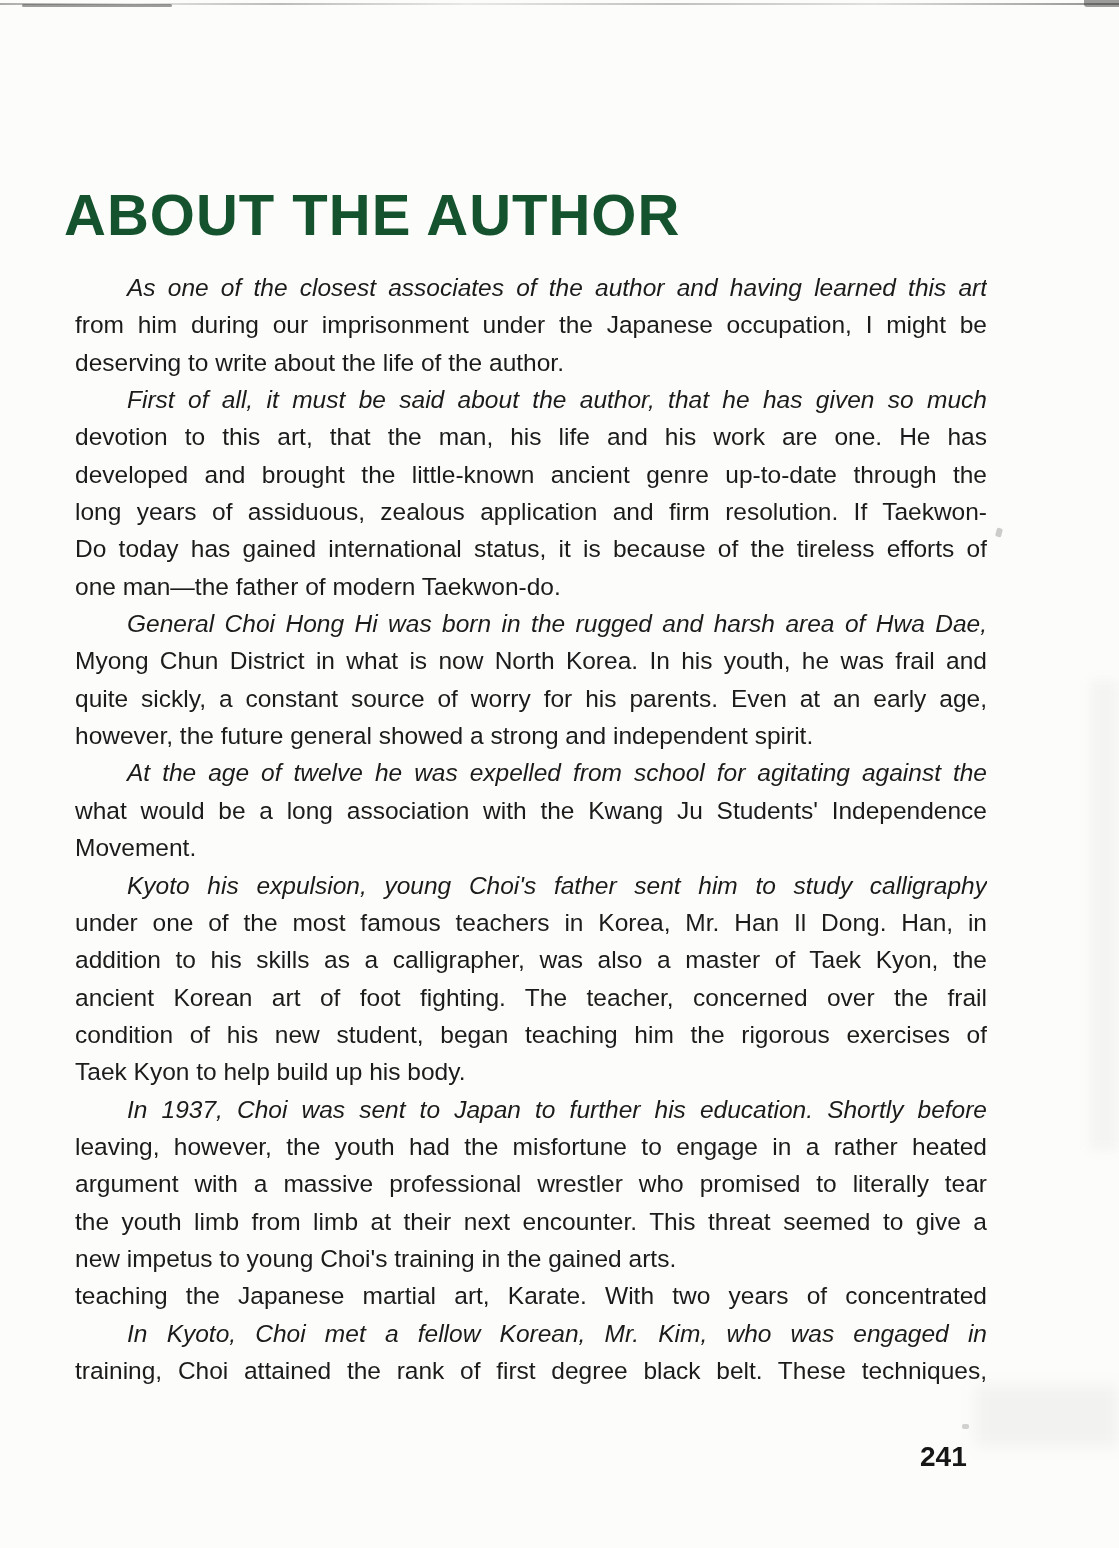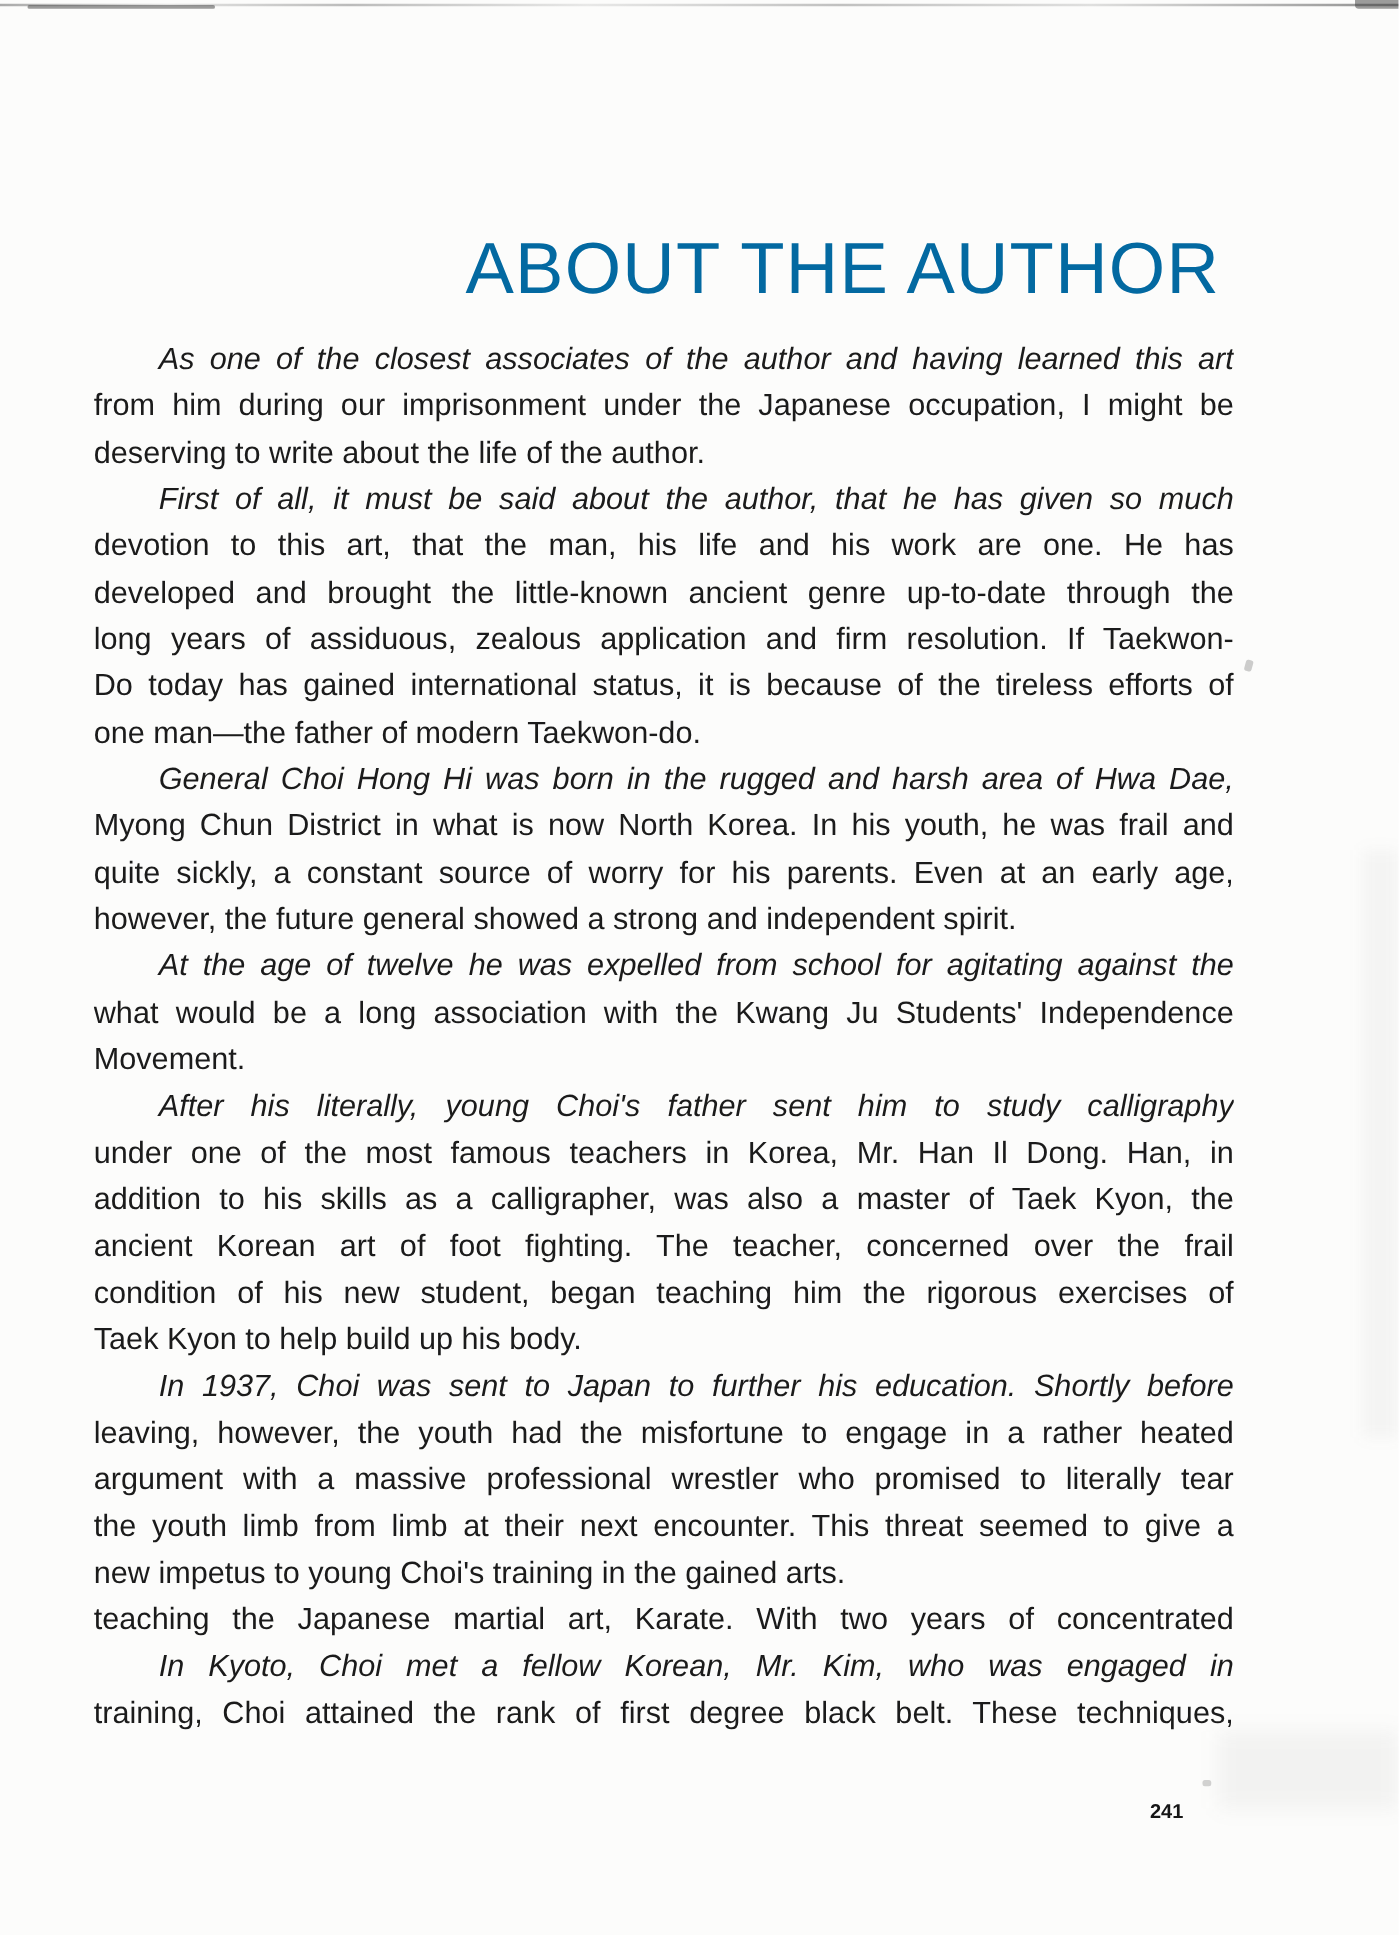--- a/index.html
+++ b/index.html
@@ -45,25 +45,25 @@
   .tick-1 { left: 996px; top: 528px; width: 6px; height: 9px;
     background: rgba(60,60,60,0.25); border-radius: 2px; transform: rotate(15deg); }
   .tick-2 { left: 962px; top: 1424px; width: 7px; height: 5px;
     background: rgba(60,60,60,0.22); border-radius: 2px; }
 
   .title {
     position: absolute;
     left: 64px;
     top: 142px;
     width: 912px;
-    text-align: right;
+    text-align: left;
     font-size: 58px;
-    font-weight: normal;
+    font-weight: bold;
     letter-spacing: 1px;
-    color: #0369a1;
+    color: #14532d;
     white-space: nowrap;
   }
   .content {
     position: absolute;
     left: 75px;
     top: 269px;
     width: 912px;
     font-size: 24.5px;
     line-height: 37.35px;
     color: #1b1b1b;
@@ -75,21 +75,21 @@
     text-align: justify;
     text-align-last: justify;
   }
   .line.para-start { text-indent: 52px; font-style: italic; }
   .line.para-end { text-align-last: left; }
   .pageno {
     position: absolute;
     left: 920px;
     top: 1441px;
     width: 60px;
-    font-size: 16px;
+    font-size: 28px;
     font-weight: bold;
     color: #161616;
   }
 </style>
 </head>
 <body>
 
 <div class="page">
 
   <div class="artifact edge-line"></div>
@@ -121,21 +121,21 @@
         <div class="line">Myong Chun District in what is now North Korea. In his youth, he was frail and</div>
         <div class="line">quite sickly, a constant source of worry for his parents. Even at an early age,</div>
         <div class="line para-end">however, the future general showed a strong and independent spirit.</div>
       </div>
       <div class="paragraph">
         <div class="line para-start">At the age of twelve he was expelled from school for agitating against the</div>
         <div class="line">what would be a long association with the Kwang Ju Students' Independence</div>
         <div class="line para-end">Movement.</div>
       </div>
       <div class="paragraph">
-        <div class="line para-start">After his literally, young Choi's father sent him to study calligraphy</div>
+        <div class="line para-start">Kyoto his expulsion, young Choi's father sent him to study calligraphy</div>
         <div class="line">under one of the most famous teachers in Korea, Mr. Han Il Dong. Han, in</div>
         <div class="line">addition to his skills as a calligrapher, was also a master of Taek Kyon, the</div>
         <div class="line">ancient Korean art of foot fighting. The teacher, concerned over the frail</div>
         <div class="line">condition of his new student, began teaching him the rigorous exercises of</div>
         <div class="line para-end">Taek Kyon to help build up his body.</div>
       </div>
       <div class="paragraph">
         <div class="line para-start">In 1937, Choi was sent to Japan to further his education. Shortly before</div>
         <div class="line">leaving, however, the youth had the misfortune to engage in a rather heated</div>
         <div class="line">argument with a massive professional wrestler who promised to literally tear</div>

